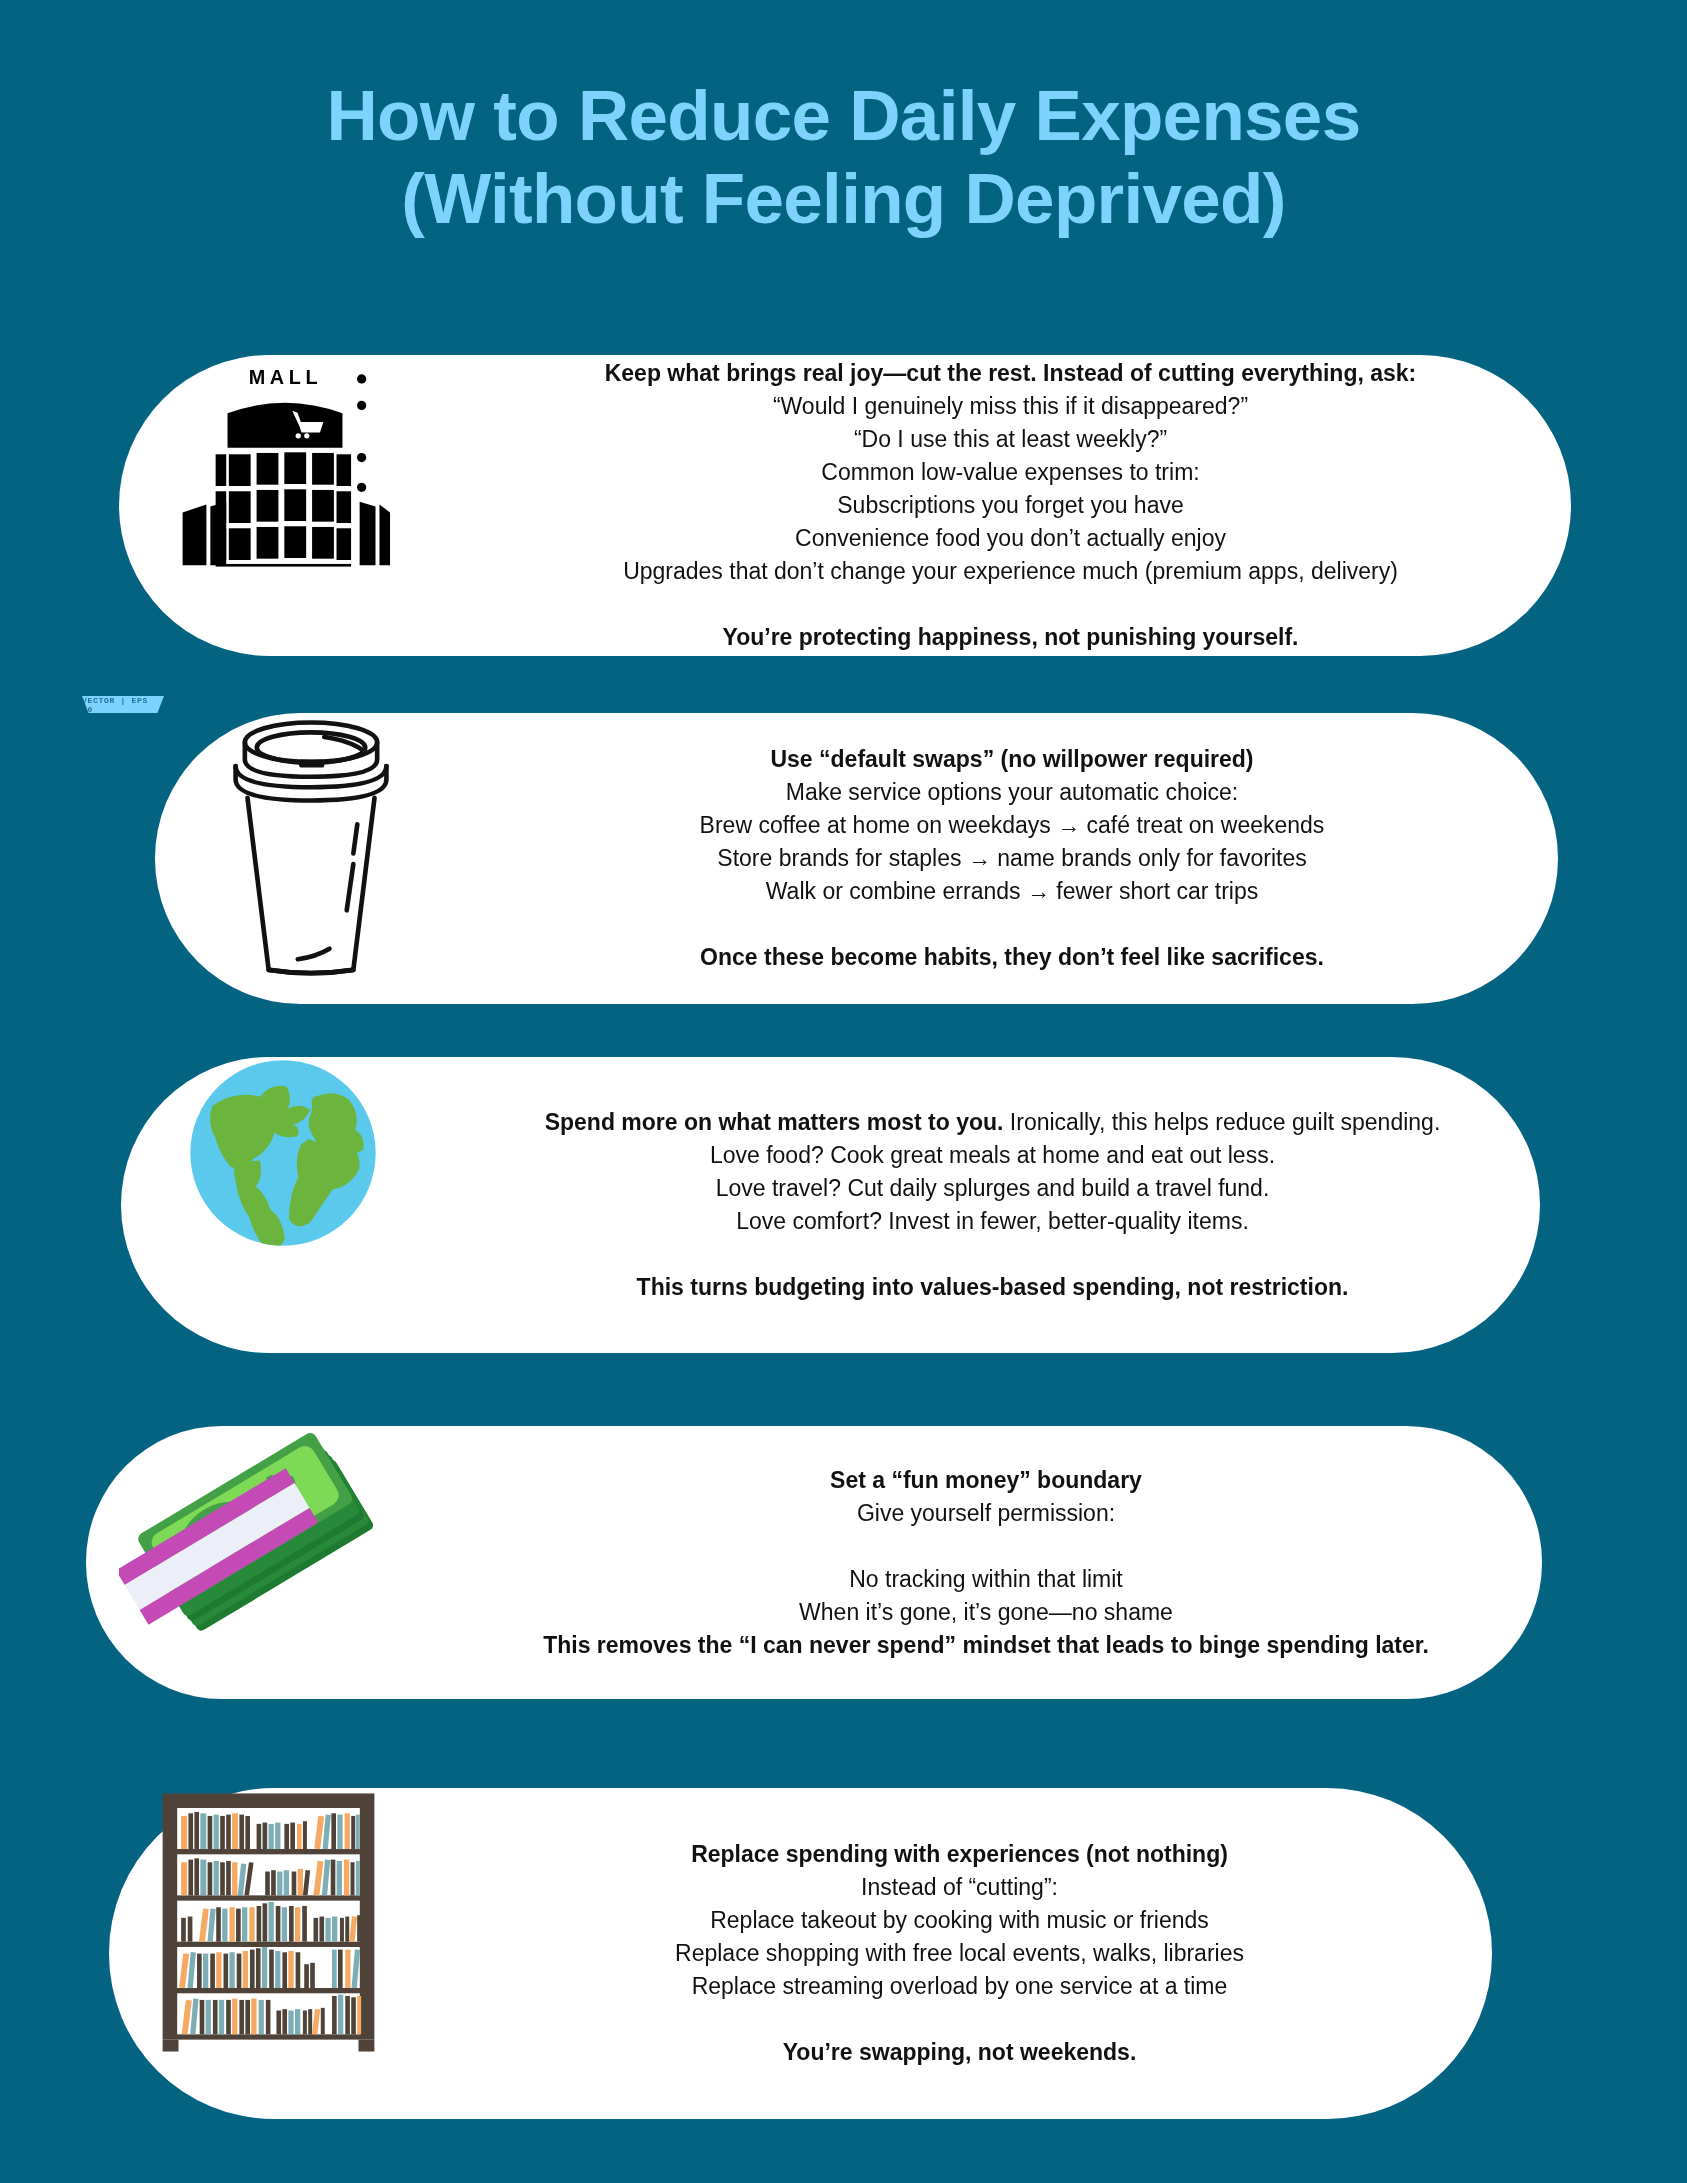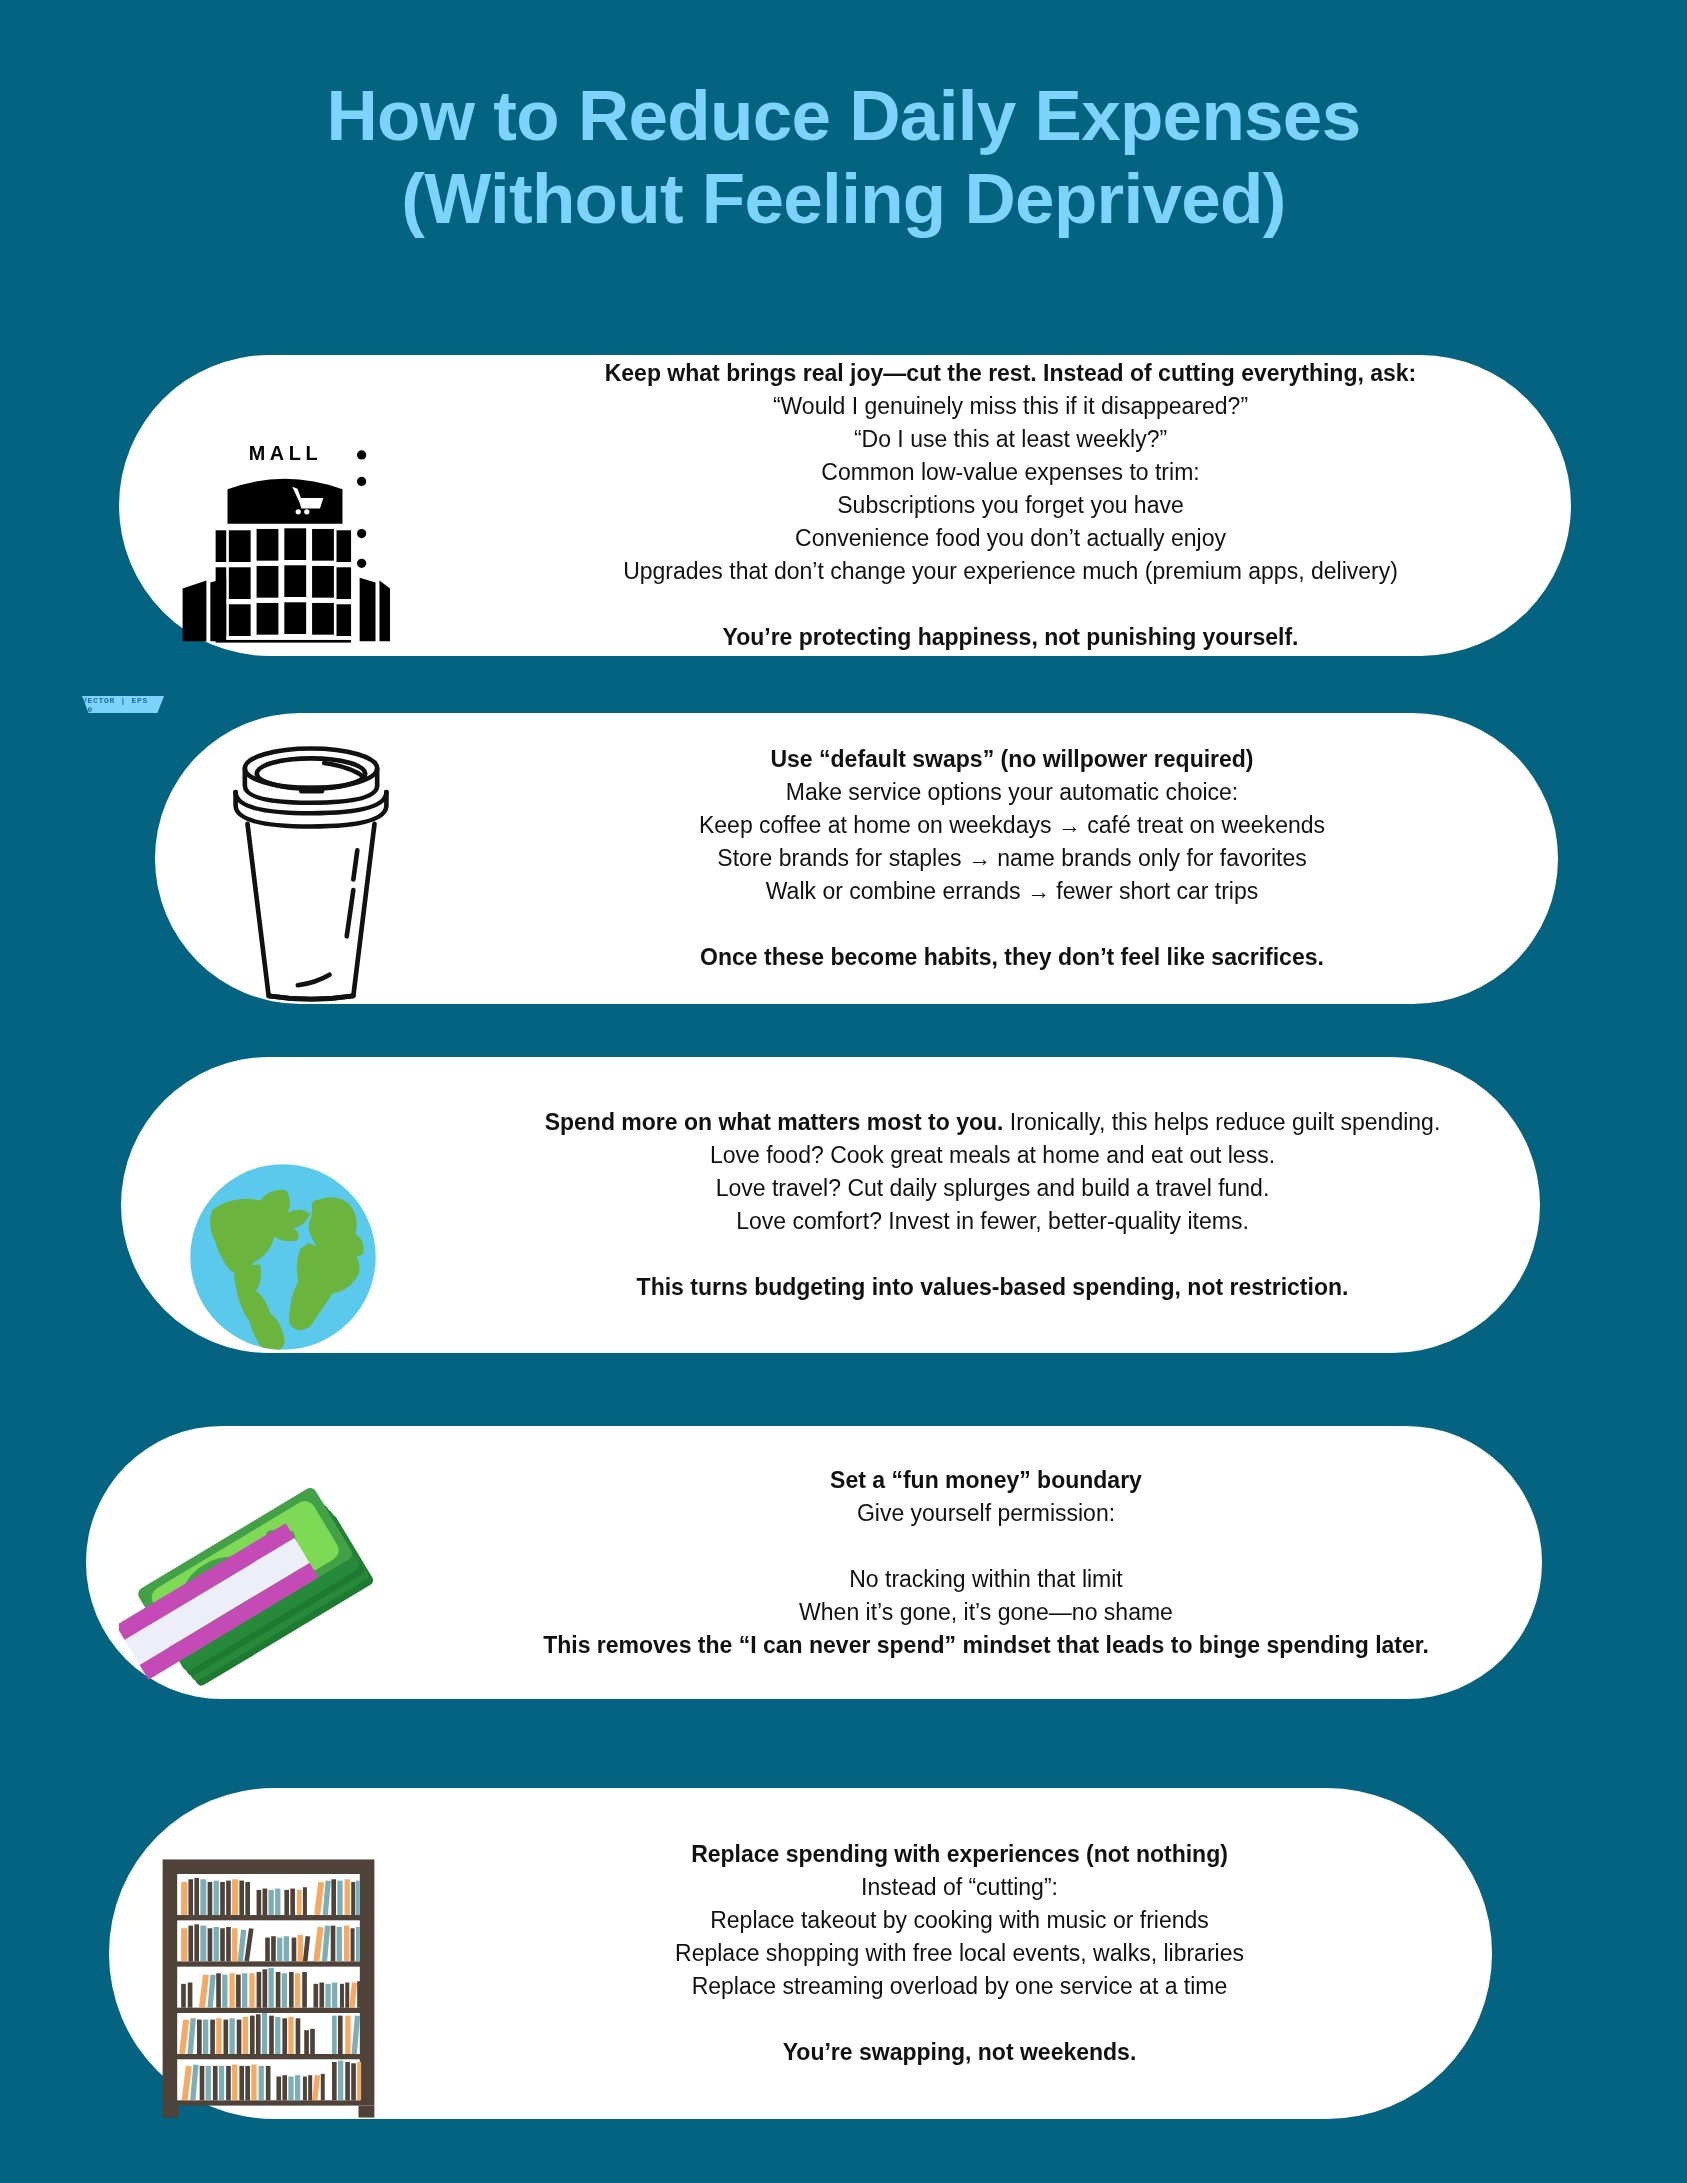--- a/index.html
+++ b/index.html
@@ -38,21 +38,21 @@
   }
   .card-1 { left:119px;  top:355px;  width:1452px; height:301px; border-radius:151px; }
   .card-2 { left:155px;  top:713px; width:1403px; height:291px; border-radius:146px; }
   .card-3 { left:121px;  top:1057px; width:1419px; height:296px; border-radius:148px; }
   .card-4 { left:86px;  top:1426px; width:1456px; height:273px; border-radius:136px; }
   .card-5 { left:109px;  top:1788px; width:1383px; height:331px; border-radius:165px; }
 
   .icon-slot {
     flex:0 0 auto;
     display:flex;
-    align-items:flex-end;
+    align-items:flex-start;
     justify-content:center;
     position:relative;
   }
   .text-slot {
     flex:1 1 auto;
     text-align:center;
     padding:0 17px;
     position:relative;
   }
 
@@ -188,21 +188,21 @@
           <path d="M200 168 l-6 44 M194 228 l-10 70"></path>
           <path d="M110 372 q28 -4 48 -16"></path>
           <path d="M150 36 q40 6 58 20"></path>
         </g>
         <rect x="112" y="70" width="38" height="12" rx="3" fill="#111"></rect>
       </svg>
     </div>
     <div class="text-slot">
       <div class="line bold">Use “default swaps” (no willpower required)</div>
       <div class="line">Make service options your automatic choice:</div>
-      <div class="line">Keep coffee at home on weekdays → café treat on weekends</div>
+      <div class="line">Brew coffee at home on weekdays → café treat on weekends</div>
       <div class="line">Store brands for staples → name brands only for favorites</div>
       <div class="line">Walk or combine errands → fewer short car trips</div>
       <div class="line spacer"></div>
       <div class="line bold">Once these become habits, they don’t feel like sacrifices.</div>
     </div>
   </div>
 
   <div class="card card-3">
     <div class="icon-slot globe-wrap">
       <svg class="globe-svg" viewBox="0 0 290 290">

